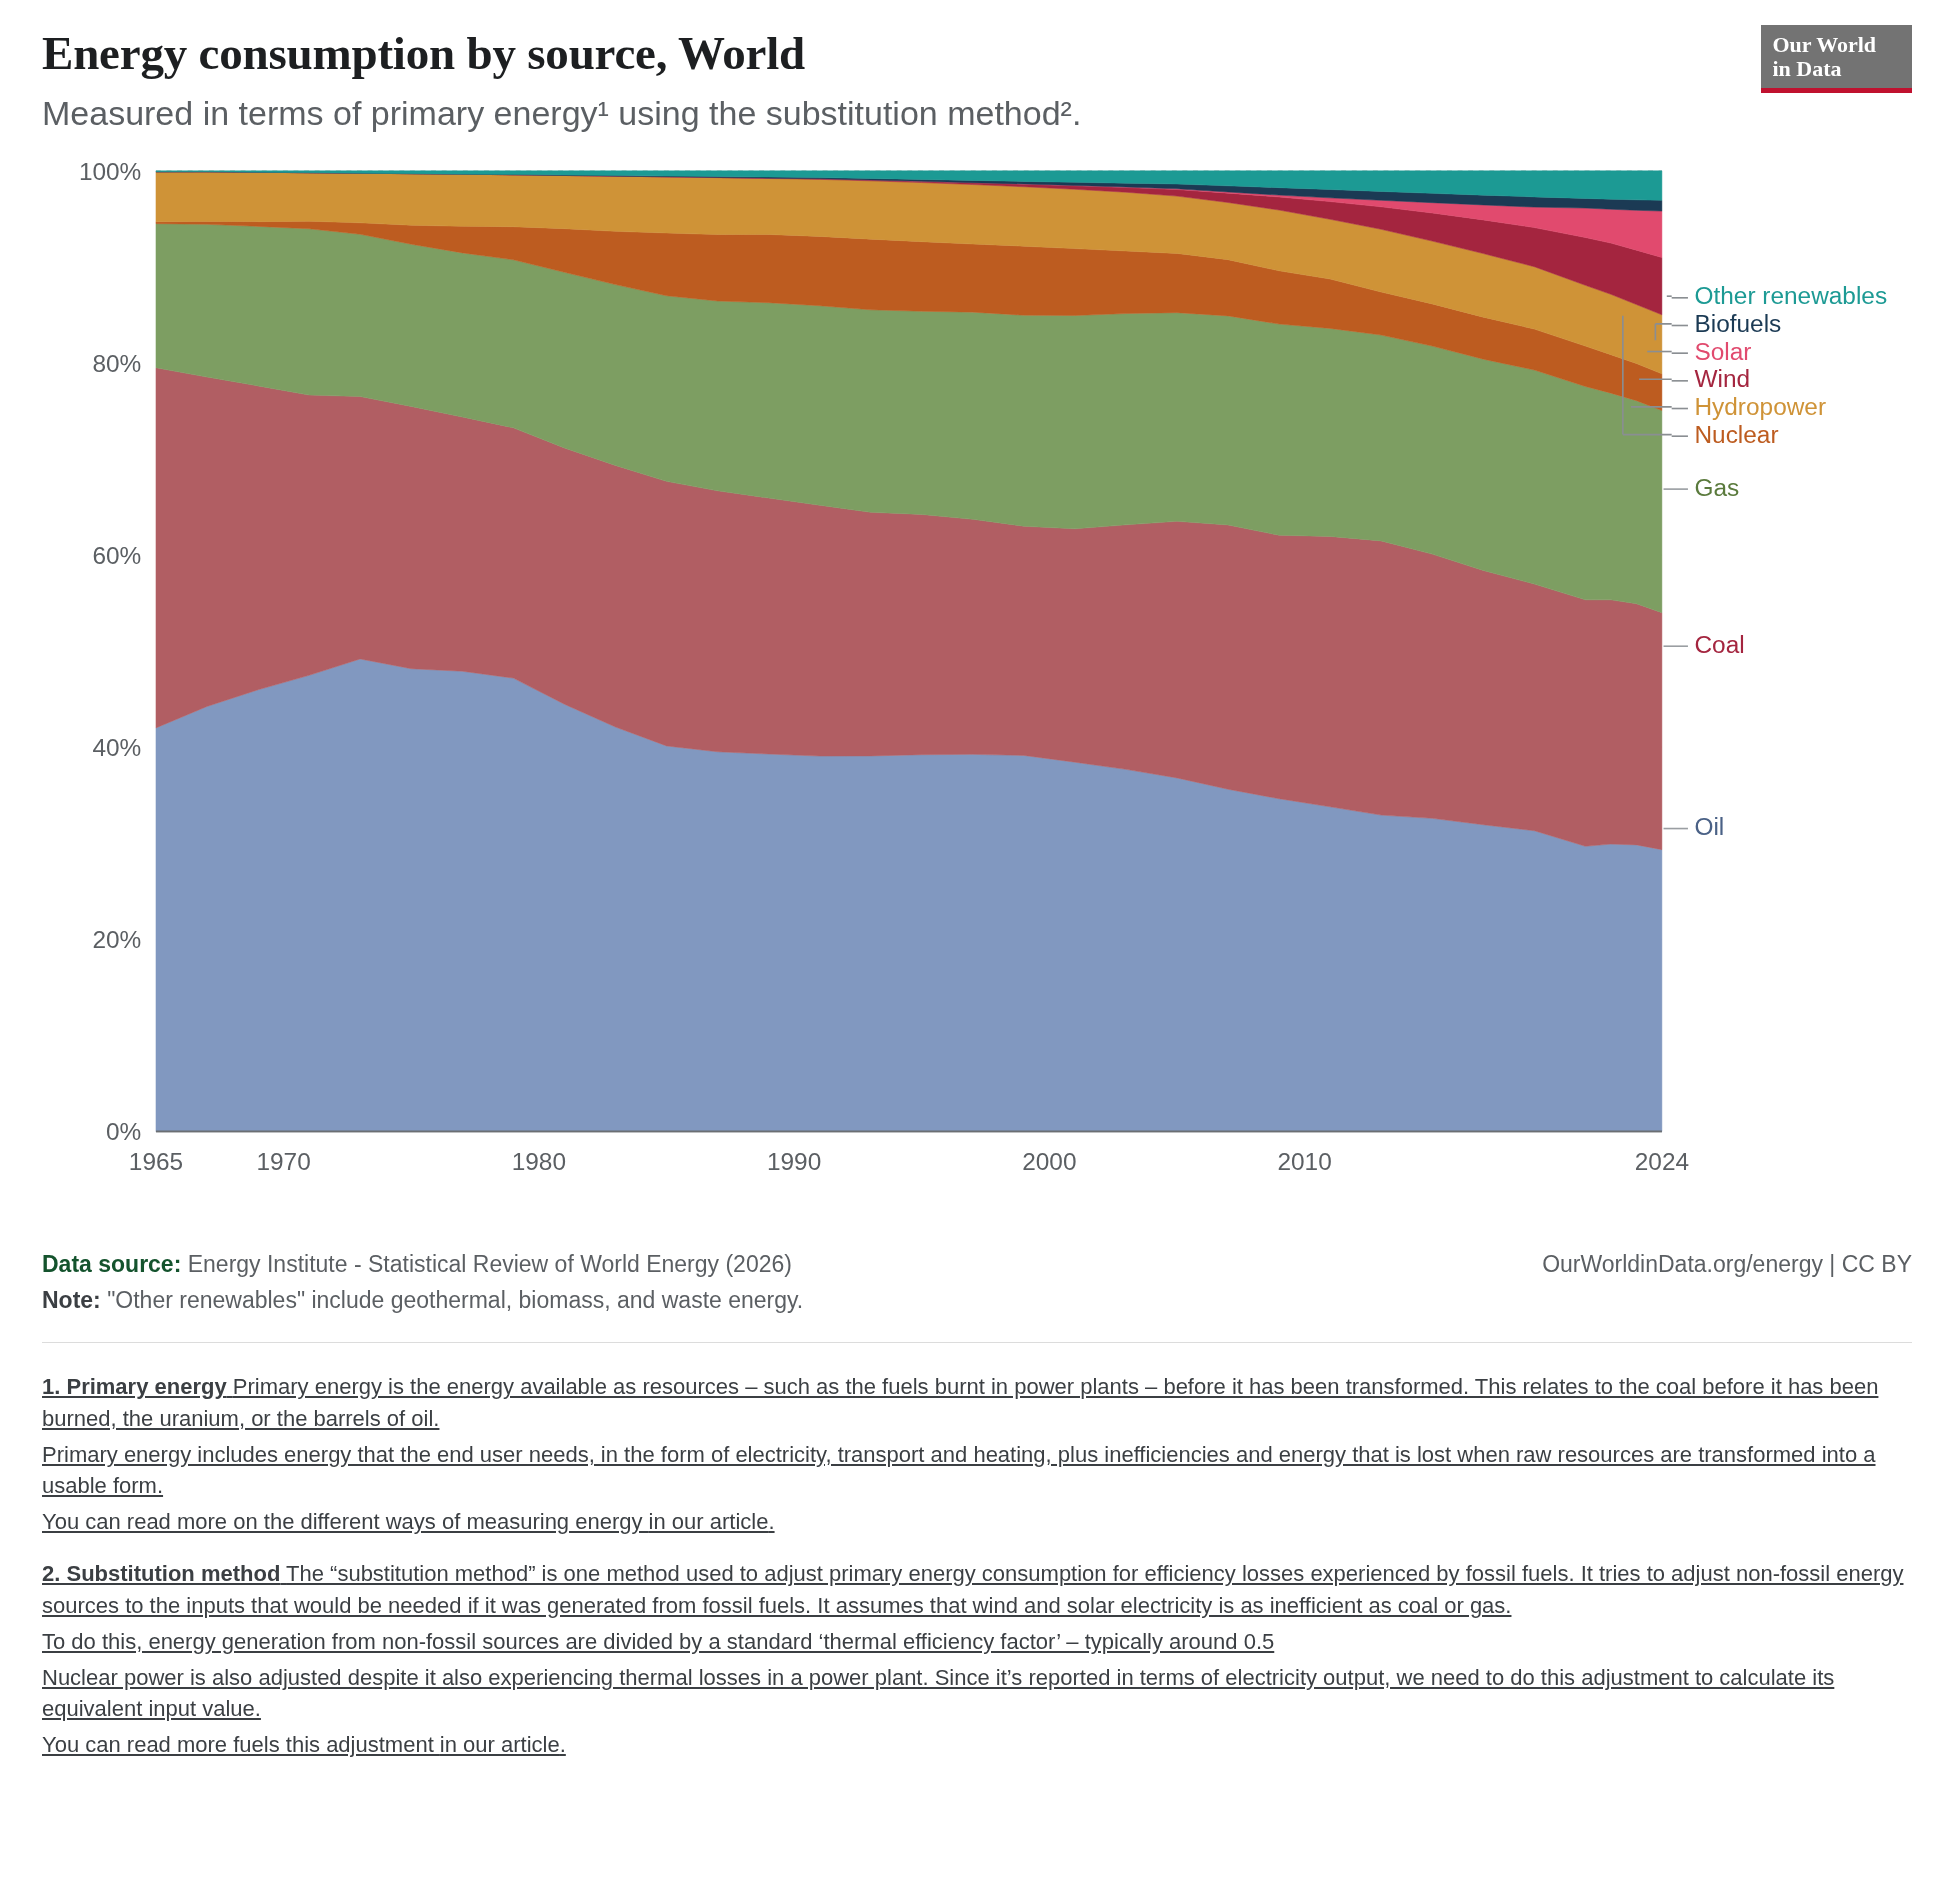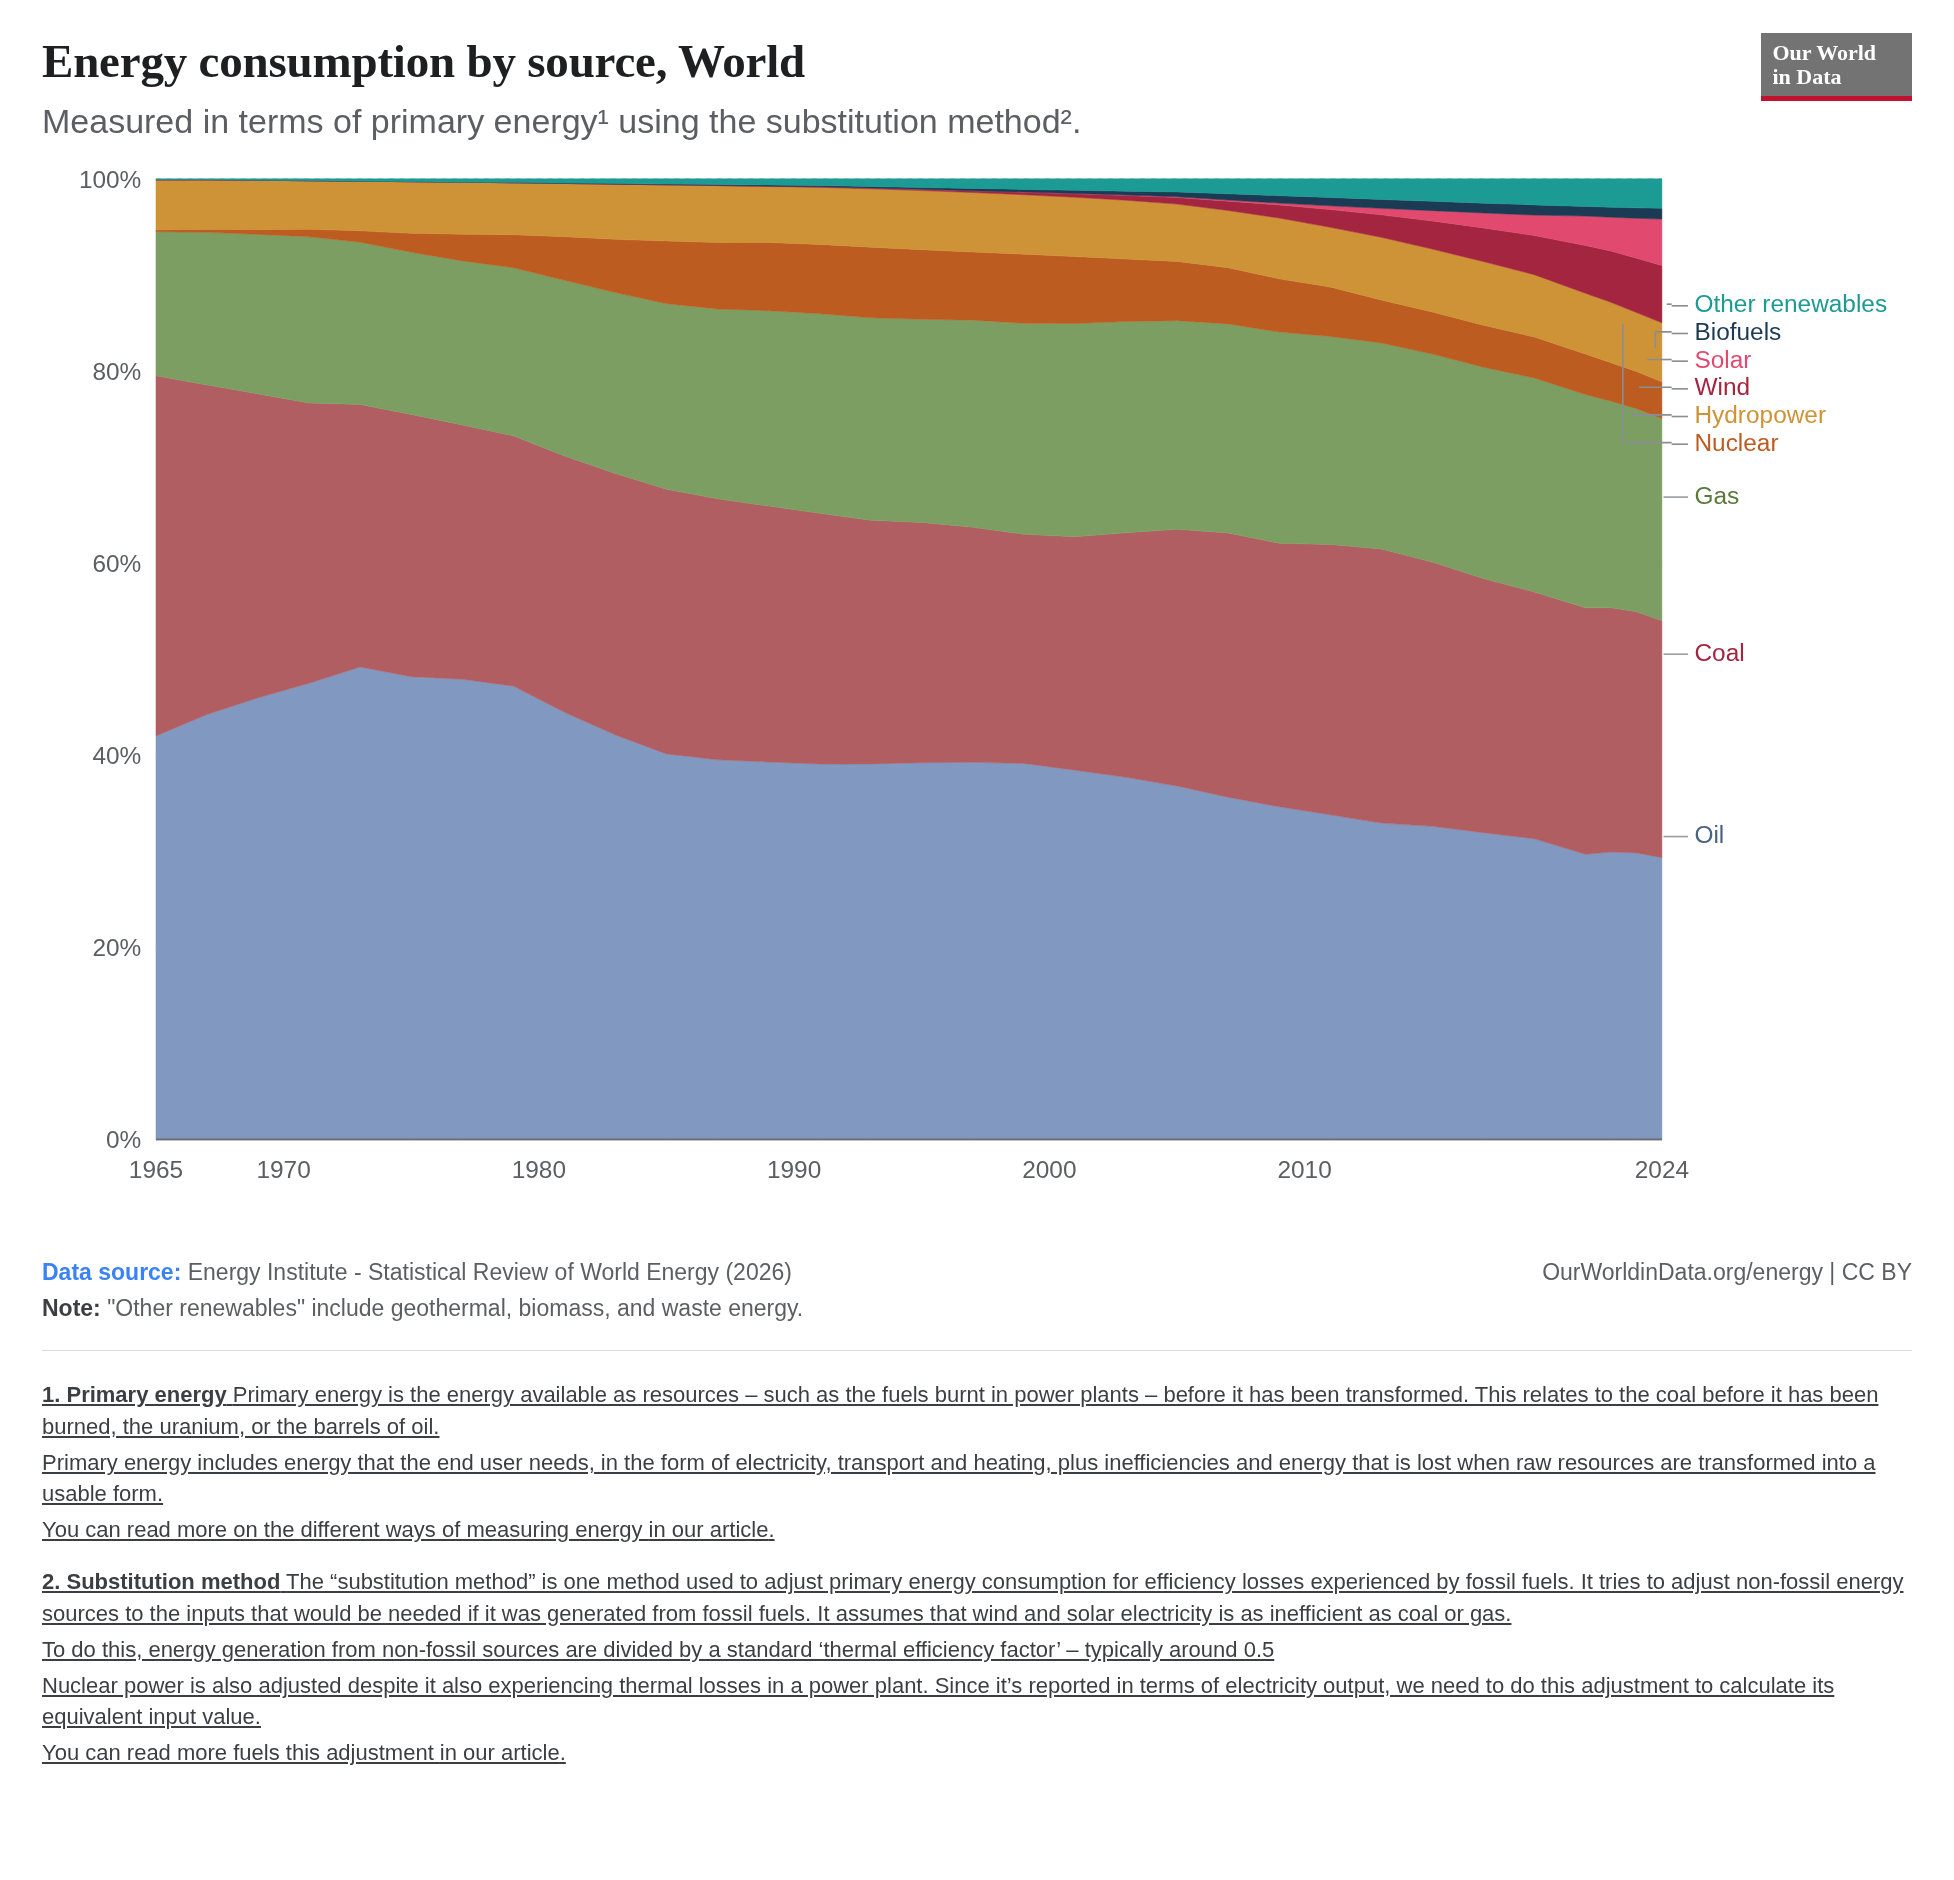--- a/index.html
+++ b/index.html
@@ -18,21 +18,20 @@
     position: relative;
     width: 1954px;
     height: 1880px;
     box-sizing: border-box;
     padding: 28px 42px 0 42px;
   }
 
   
   .header {
     position: relative;
-    margin-top: 8px;
   }
   .title {
     font-family: "Liberation Serif", serif;
     font-size: 47px;
     font-weight: 700;
     color: #1d1f21;
     letter-spacing: -0.2px;
     margin: 0;
     line-height: 1.1;
   }
@@ -81,21 +80,21 @@
 
   
   .source-row {
     margin-top: 11.4px;
     display: flex;
     justify-content: space-between;
     align-items: baseline;
     font-size: 23px;
     color: #5b5f63;
   }
-  .source-row b { color: #3b82f6; margin-top: 20px; }
+  .source-row b { color: #14532d; margin-top: 20px; }
   .note-row {
     margin-top: 9.8px;
     font-size: 23px;
     color: #5b5f63;
   }
   .note-row b { color: #3b3f43; }
 
   .divider {
     margin-top: 28px;
     border-top: 0.8px solid #dcdcdc;

